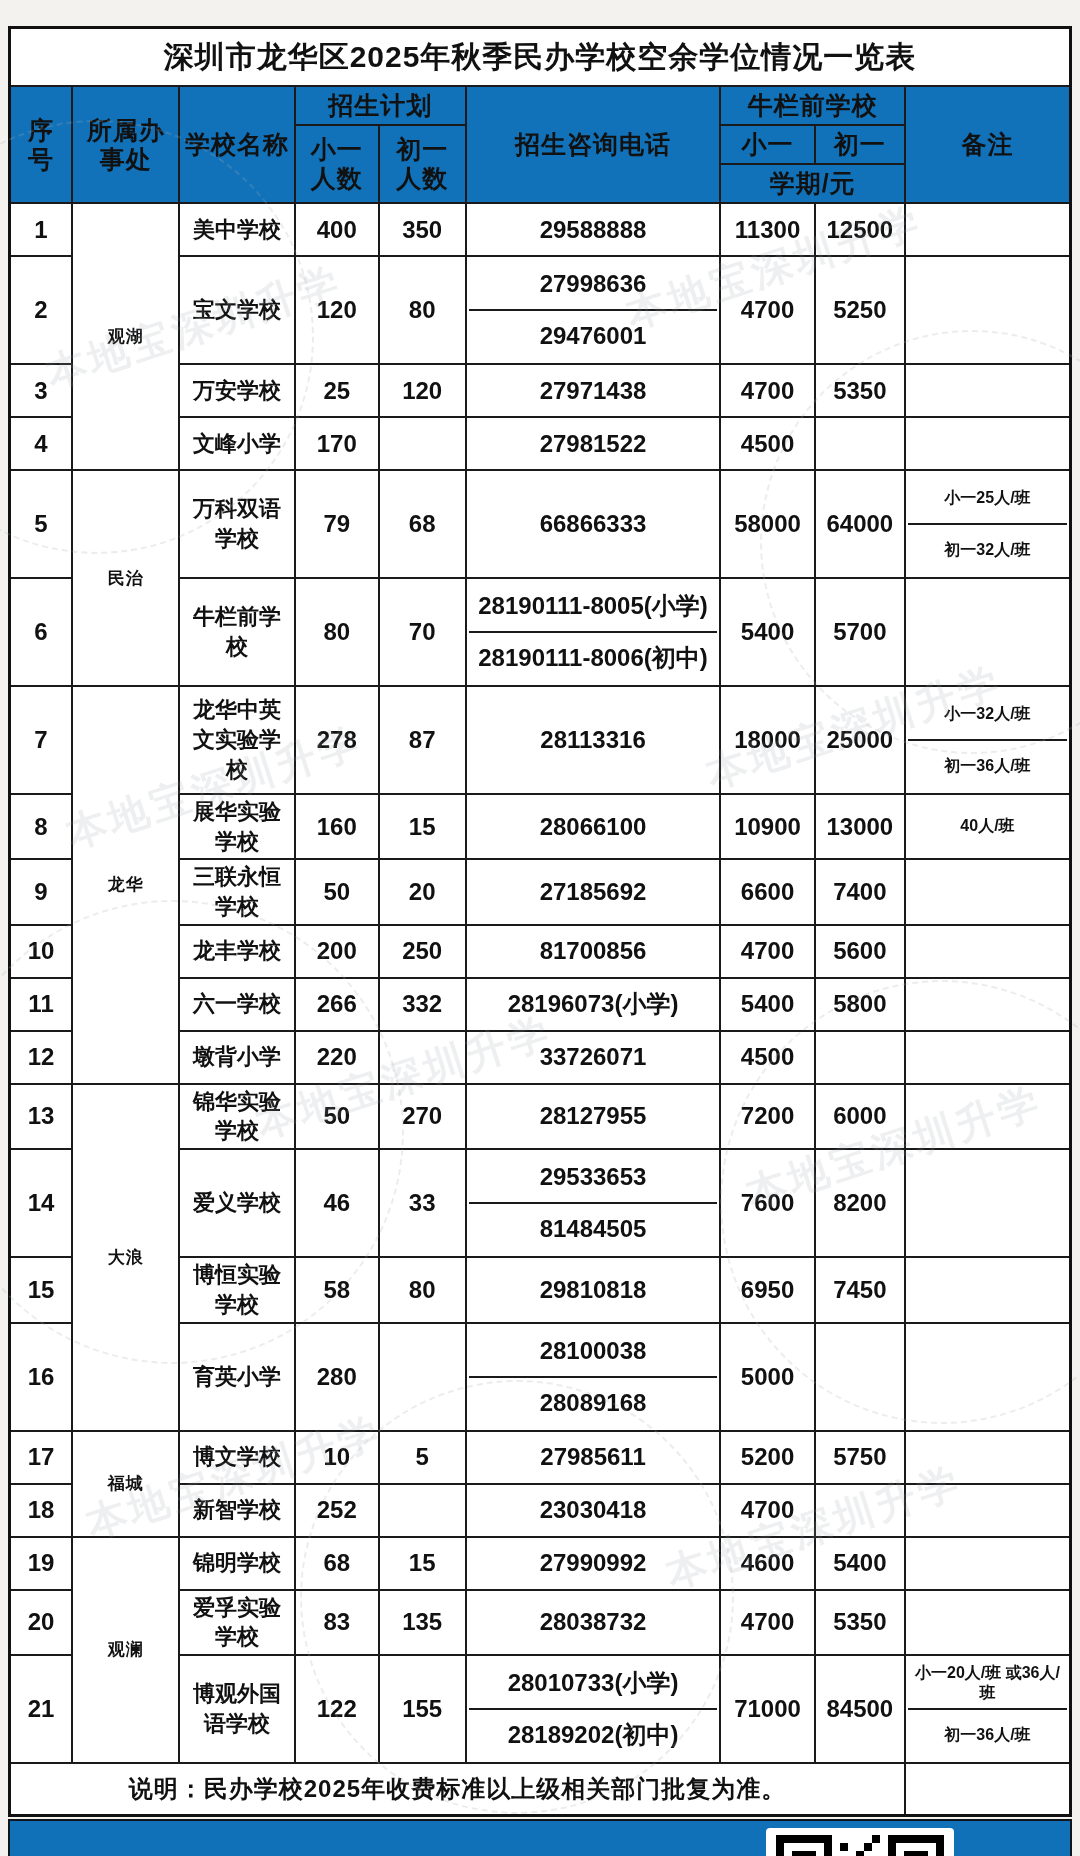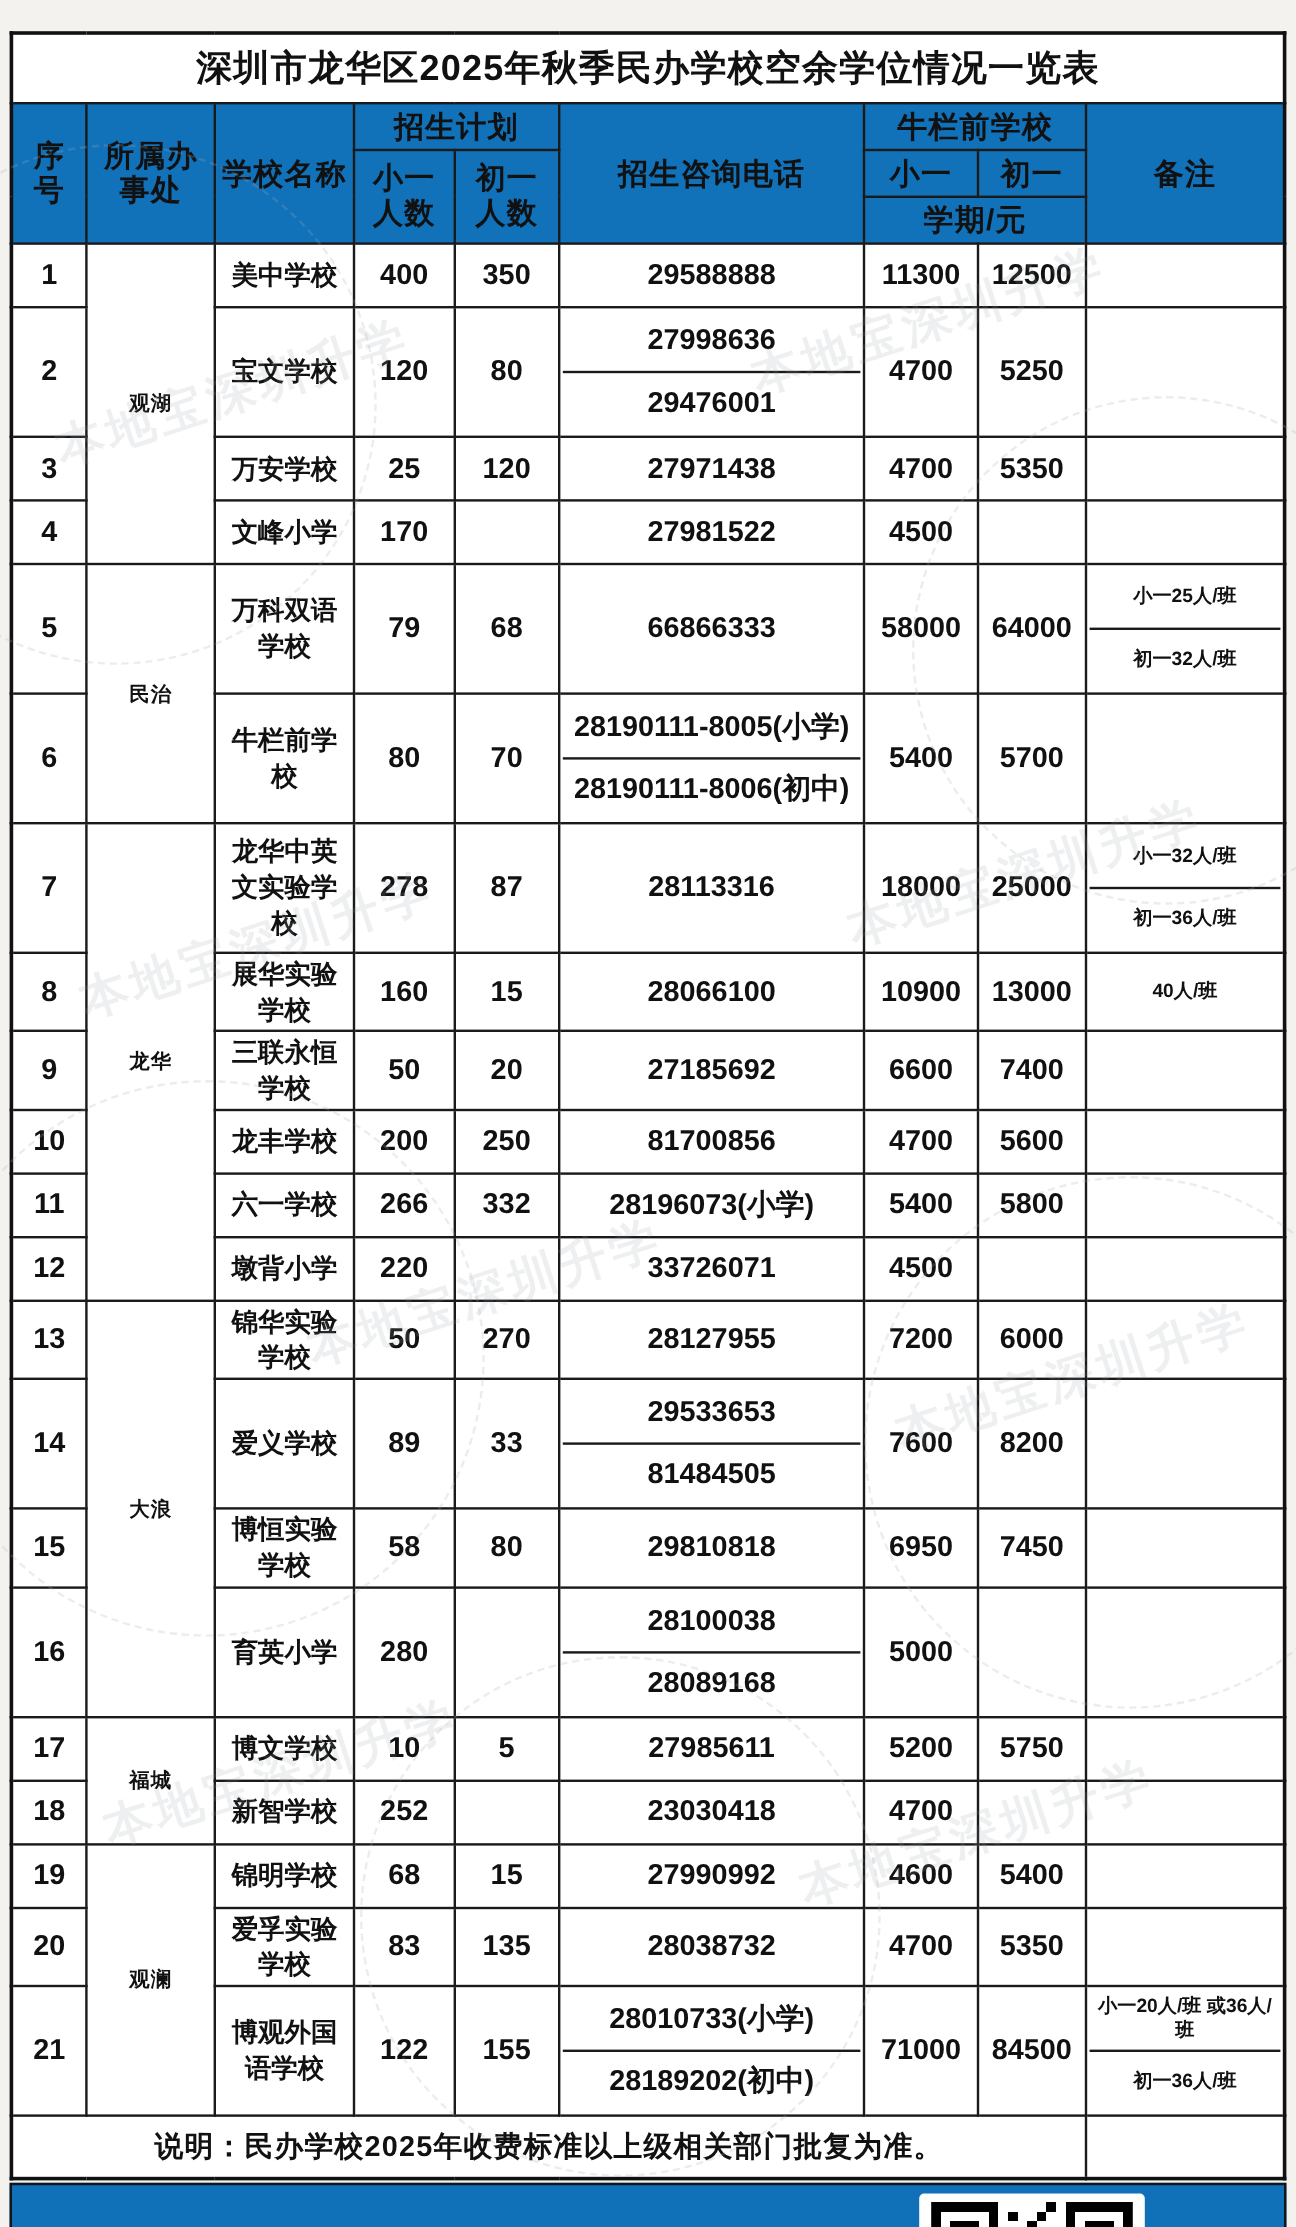--- a/index.html
+++ b/index.html
@@ -272,21 +272,21 @@
           <td class="c-num">50</td>
           <td class="c-num">270</td>
           <td class="c-phone">28127955</td>
           <td class="c-fee">7200</td>
           <td class="c-fee">6000</td>
           <td class="c-remark"></td>
         </tr>
         <tr>
           <td class="c-seq">14</td>
           <td class="c-school">爱义学校</td>
-          <td class="c-num">89</td>
+          <td class="c-num">46</td>
           <td class="c-num">33</td>
           <td class="c-phone nopad">
             <div class="stack">
               <div class="stack-item">29533653</div>
               <div class="stack-item">81484505</div>
             </div>
           </td>
           <td class="c-fee">7600</td>
           <td class="c-fee">8200</td>
           <td class="c-remark"></td>

